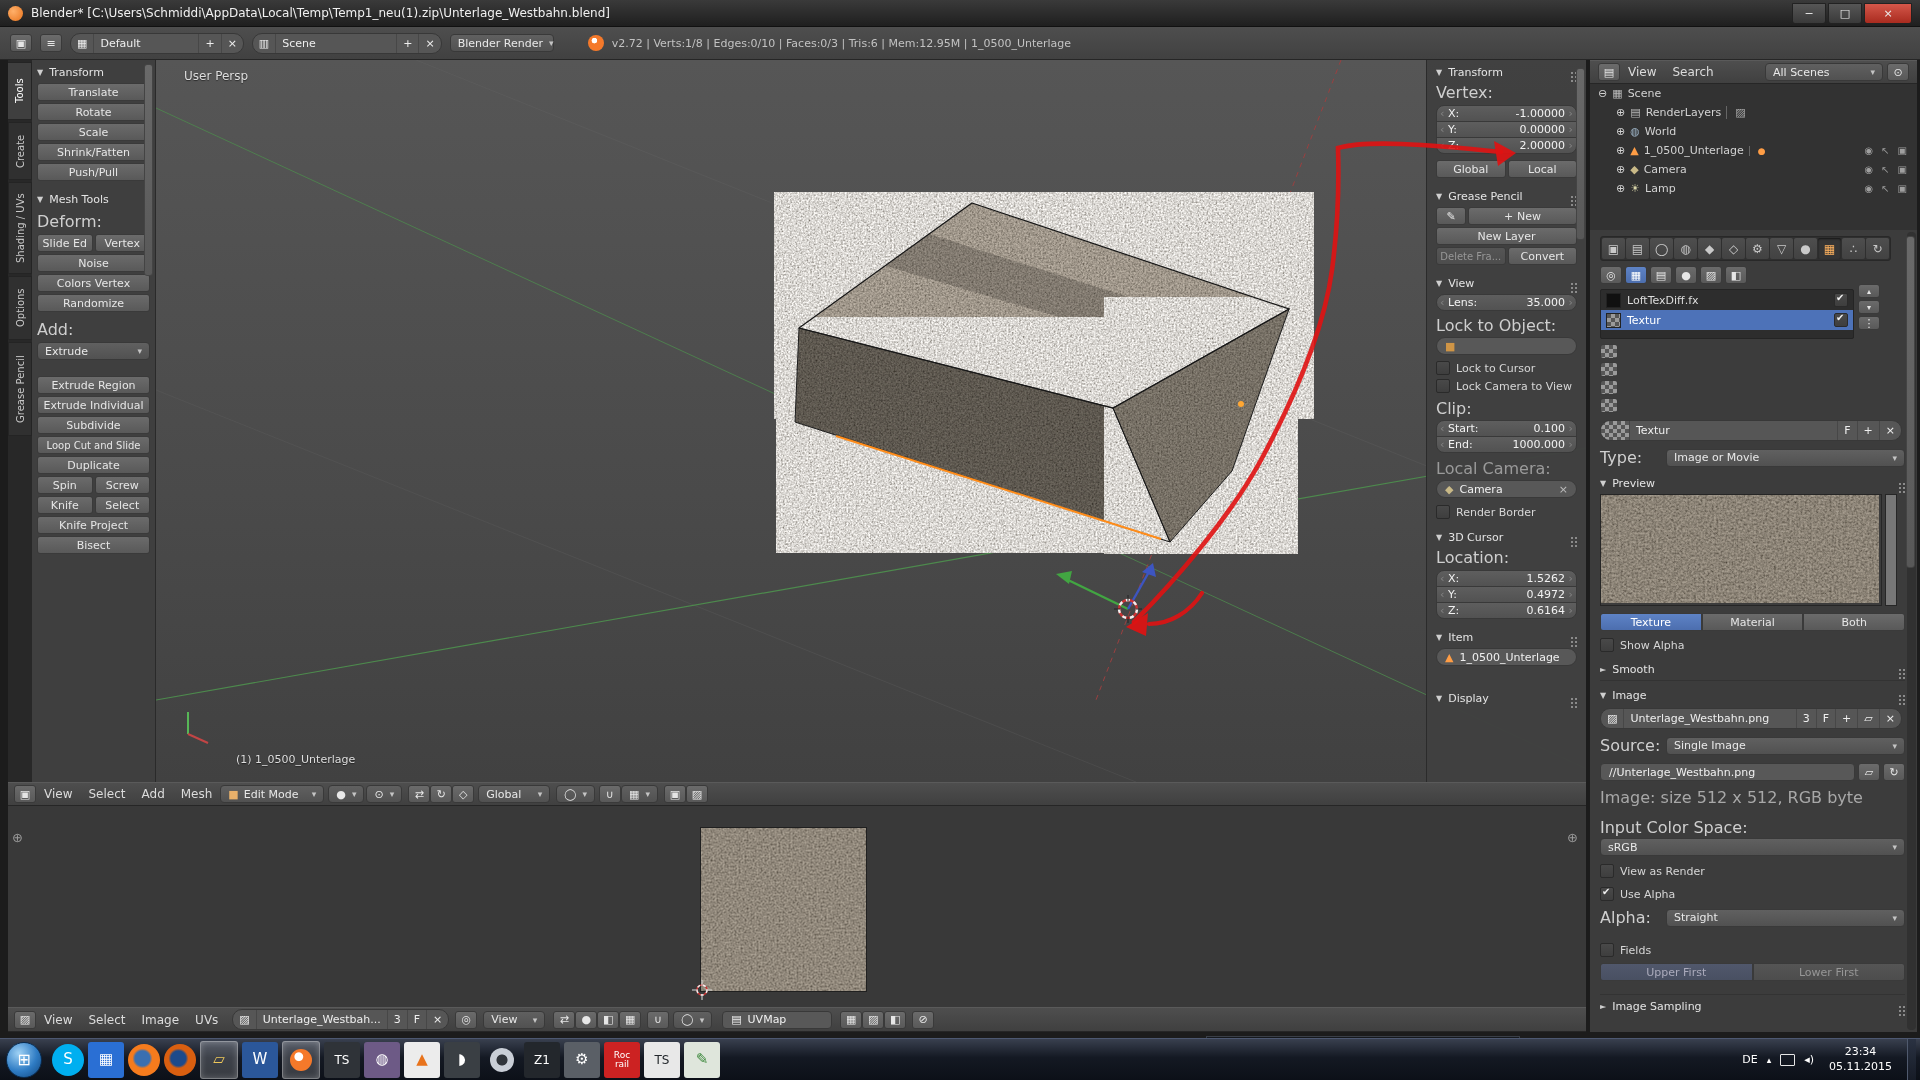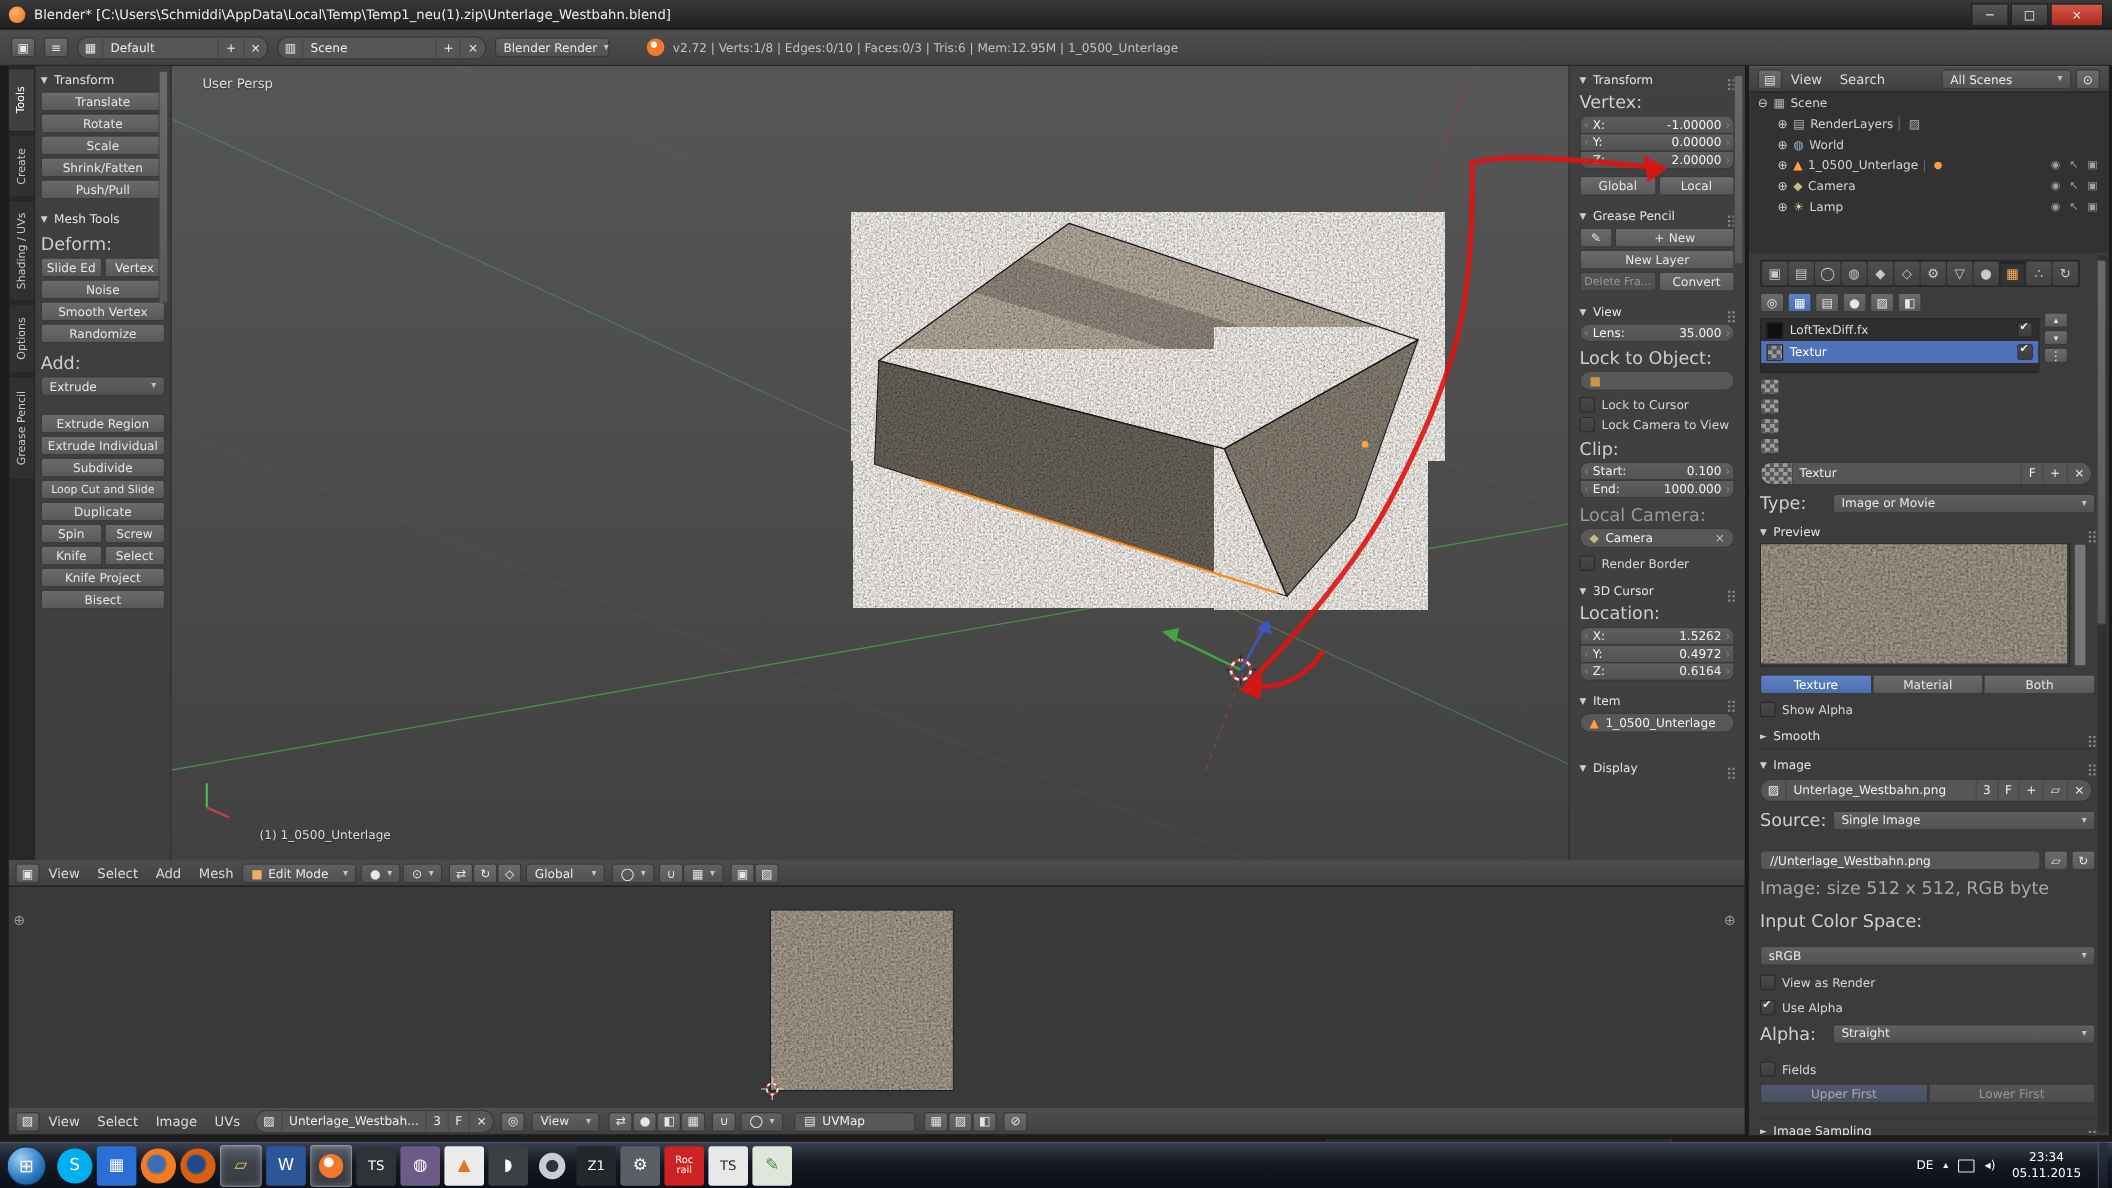--- a/index.html
+++ b/index.html
@@ -165,21 +165,21 @@
   <div style="height:10px"></div>
   <div class="sechdr">
       <span>Mesh Tools</span>
     </div>
   <div class="lbl" style="margin:6px 0 3px">Deform:</div>
   <div class="halfrow">
     <div class="btn">Slide Ed</div>
     <div class="btn">Vertex</div>
   </div>
   <div class="btn">Noise</div>
-  <div class="btn">Smooth Vertex</div>
+  <div class="btn">Colors Vertex</div>
   <div class="btn">Randomize</div>
   <div class="lbl" style="margin:8px 0 3px">Add:</div>
   <div class="dd" style="width:100%;margin-bottom:16px">Extrude</div>
   <div class="btn">Extrude Region</div>
   <div class="btn">Extrude Individual</div>
   <div class="btn">Subdivide</div>
   <div class="btn" style="font-size:10px">Loop Cut and Slide</div>
   <div class="btn">Duplicate</div>
   <div class="halfrow">
     <div class="btn">Spin</div>
@@ -638,30 +638,30 @@
     <span>3</span>
     <span>F</span>
     <span>+</span>
     <span>▱</span>
     <span>×</span>
   </div>
   <div class="row" style="margin-top:7px;gap:8px">
     <span class="lbl" style="width:58px">Source:</span>
     <div class="dd" style="flex:1">Single Image</div>
   </div>
-  <div class="row" style="margin-top:18px;gap:3px">
+  <div class="row" style="margin-top:8px;gap:3px">
     <div class="namefield" style="flex:1;border-radius:4px">
         <span>//Unterlage_Westbahn.png</span>
       </div>
     <div class="btn iconbtn">▱</div>
     <div class="btn iconbtn">↻</div>
   </div>
   <div class="lbl" style="margin-top:7px;color:#a8a8a8">Image: size 512 x 512, RGB byte</div>
   <div class="lbl" style="margin-top:11px">Input Color Space:</div>
-  <div class="dd" style="width:100%;margin-top:13px">sRGB</div>
+  <div class="dd" style="width:100%;margin-top:1px">sRGB</div>
   <div class="cbrow" style="margin-top:8px">
       <span class="cbbox"></span>
       <span>View as Render</span>
     </div>
   <div class="cbrow" style="margin-top:9px">
       <span class="cbbox on"></span>
       <span>Use Alpha</span>
     </div>
   <div class="row" style="margin-top:7px;gap:8px">
     <span class="lbl" style="width:58px">Alpha:</span>

